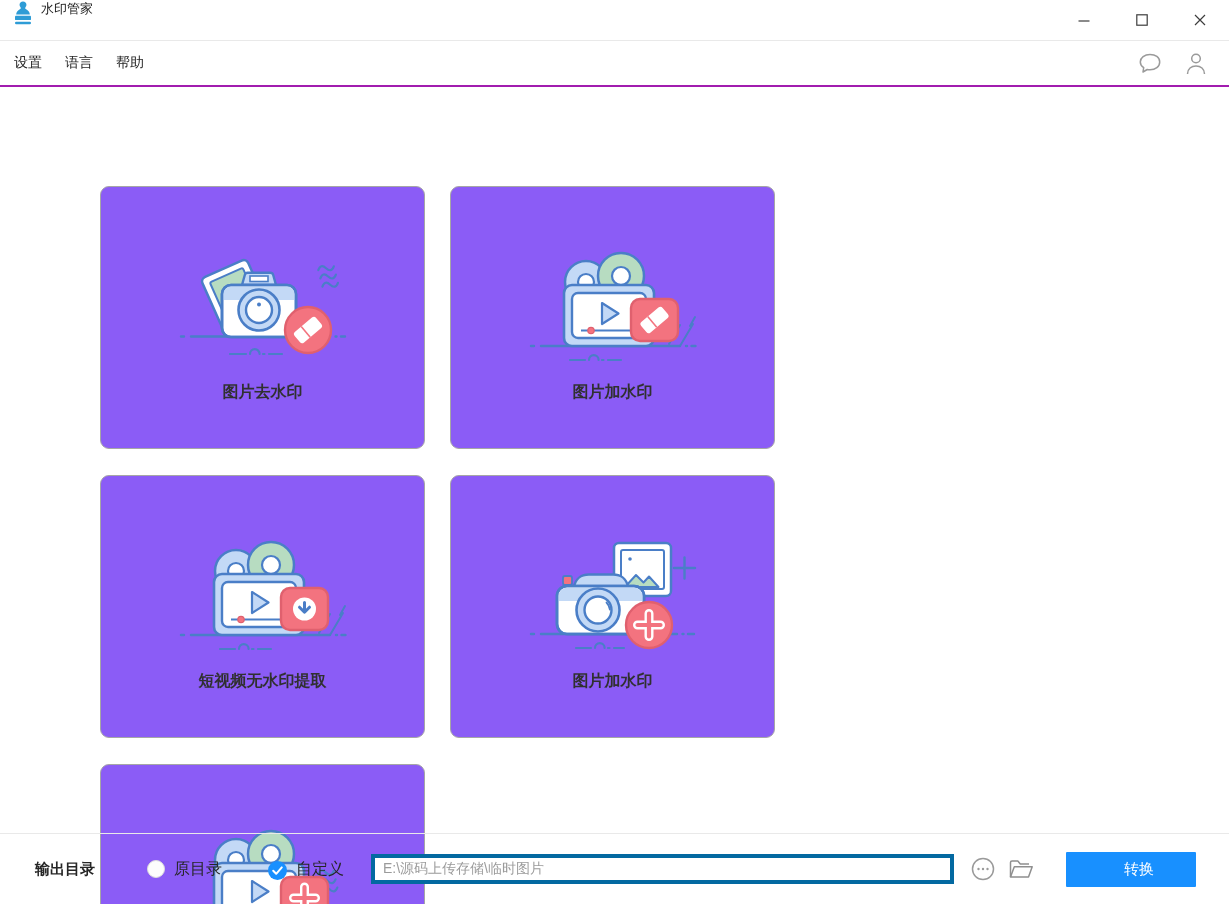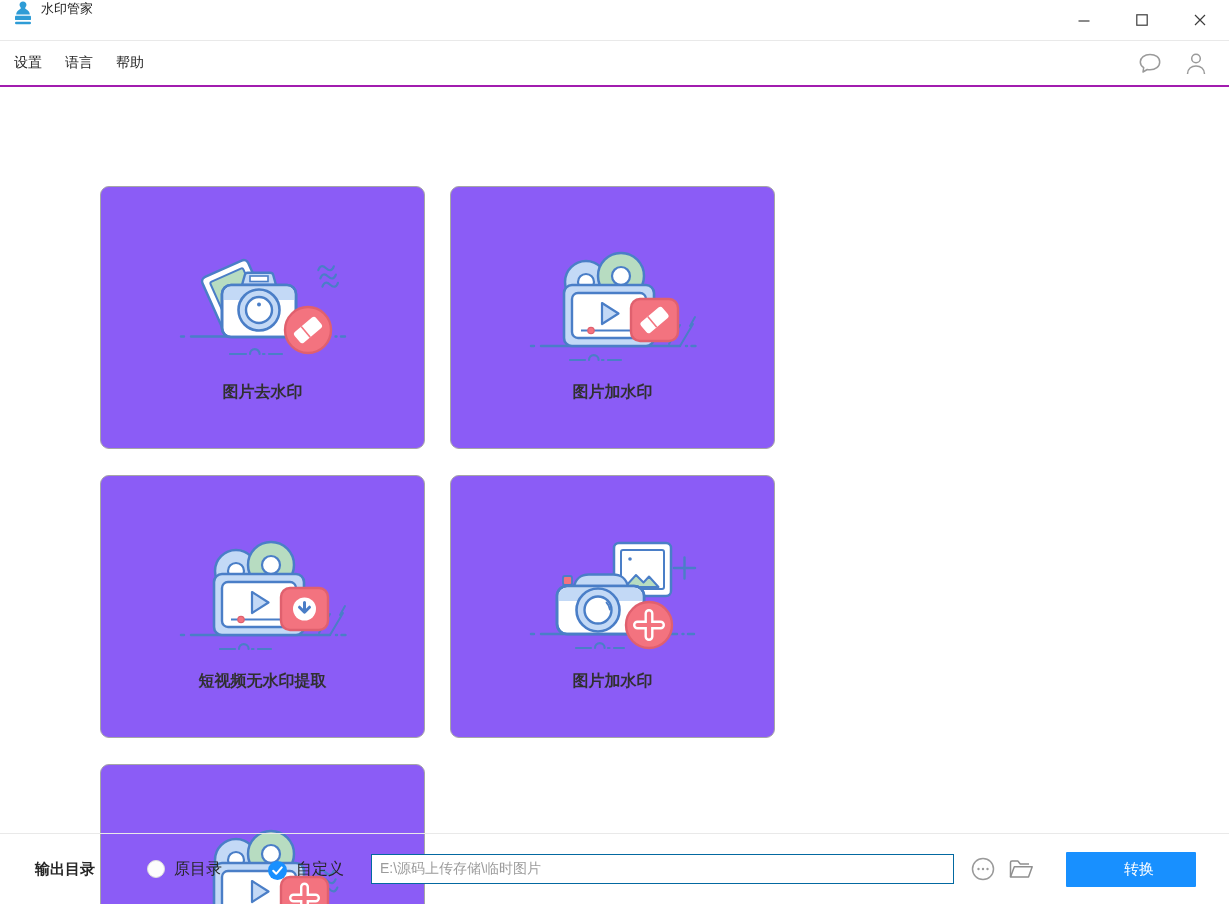--- a/index.html
+++ b/index.html
@@ -34,21 +34,21 @@
   
   .footer { position:absolute; left:0; bottom:0; width:1229px; height:71px;
             border-top:1px solid #e9e9e9; display:flex; align-items:center; padding-left:35px; }
   .footer-title { font-size:15px; font-weight:700; color:#262626; }
   .opt { display:flex; align-items:center; cursor:pointer; }
   .opt-1 { margin-left:52px; }
   .opt-2 { margin-left:46px;align-items:flex-end; }
   .opt-label { margin-left:9px; font-size:16px; color:#262626; }
   .radio-circle { width:18px; height:18px; border-radius:50%; border:1px solid #dcdcdc; background:#fdfdfd; }
   .check-circle { width:19px; height:19px; display:flex; }
-  .path-input { margin-left:27px; width:583px; height:30px; border:1px solid #0369a1;
+  .path-input { margin-left:27px; width:583px; height:30px; border:4px solid #0369a1;
                 padding:0 8px; font-size:14px; color:#9b9b9b; outline:none;
                 font-family:"Liberation Sans","DejaVu Sans",sans-serif; }
   .foot-icon { display:flex; cursor:pointer; }
   .foot-icon.ellipsis { margin-left:17px; }
   .foot-icon.folder { margin-left:13px; }
   .convert-btn { margin-left:32px; width:130px; height:35px; background:#1890ff; color:#fff;
                  border:none; font-size:15px; cursor:pointer; border-radius:1px;
                  font-family:"Liberation Sans","DejaVu Sans",sans-serif;padding-left:16px; }
 </style>
 </head>

